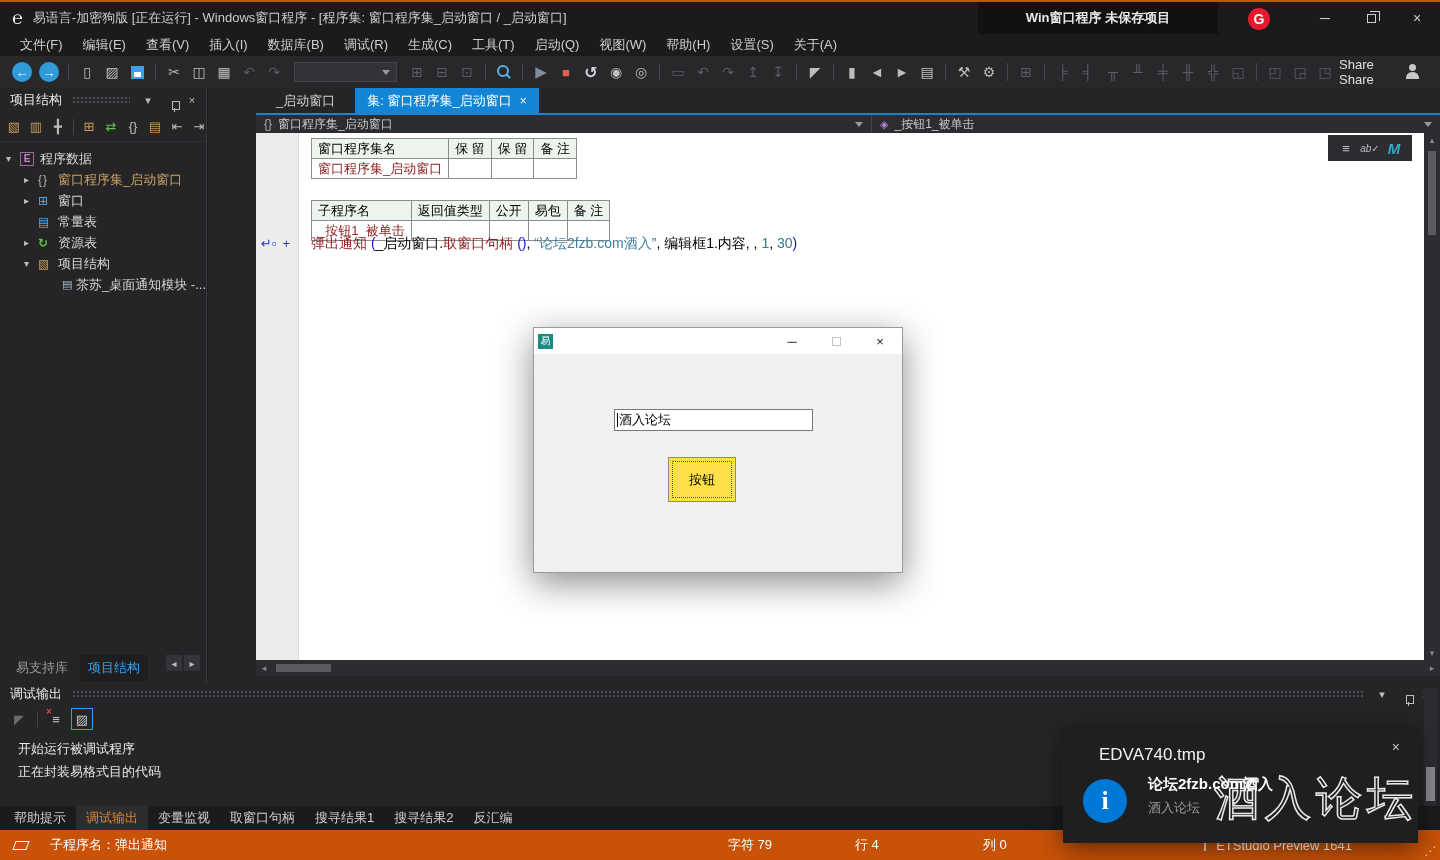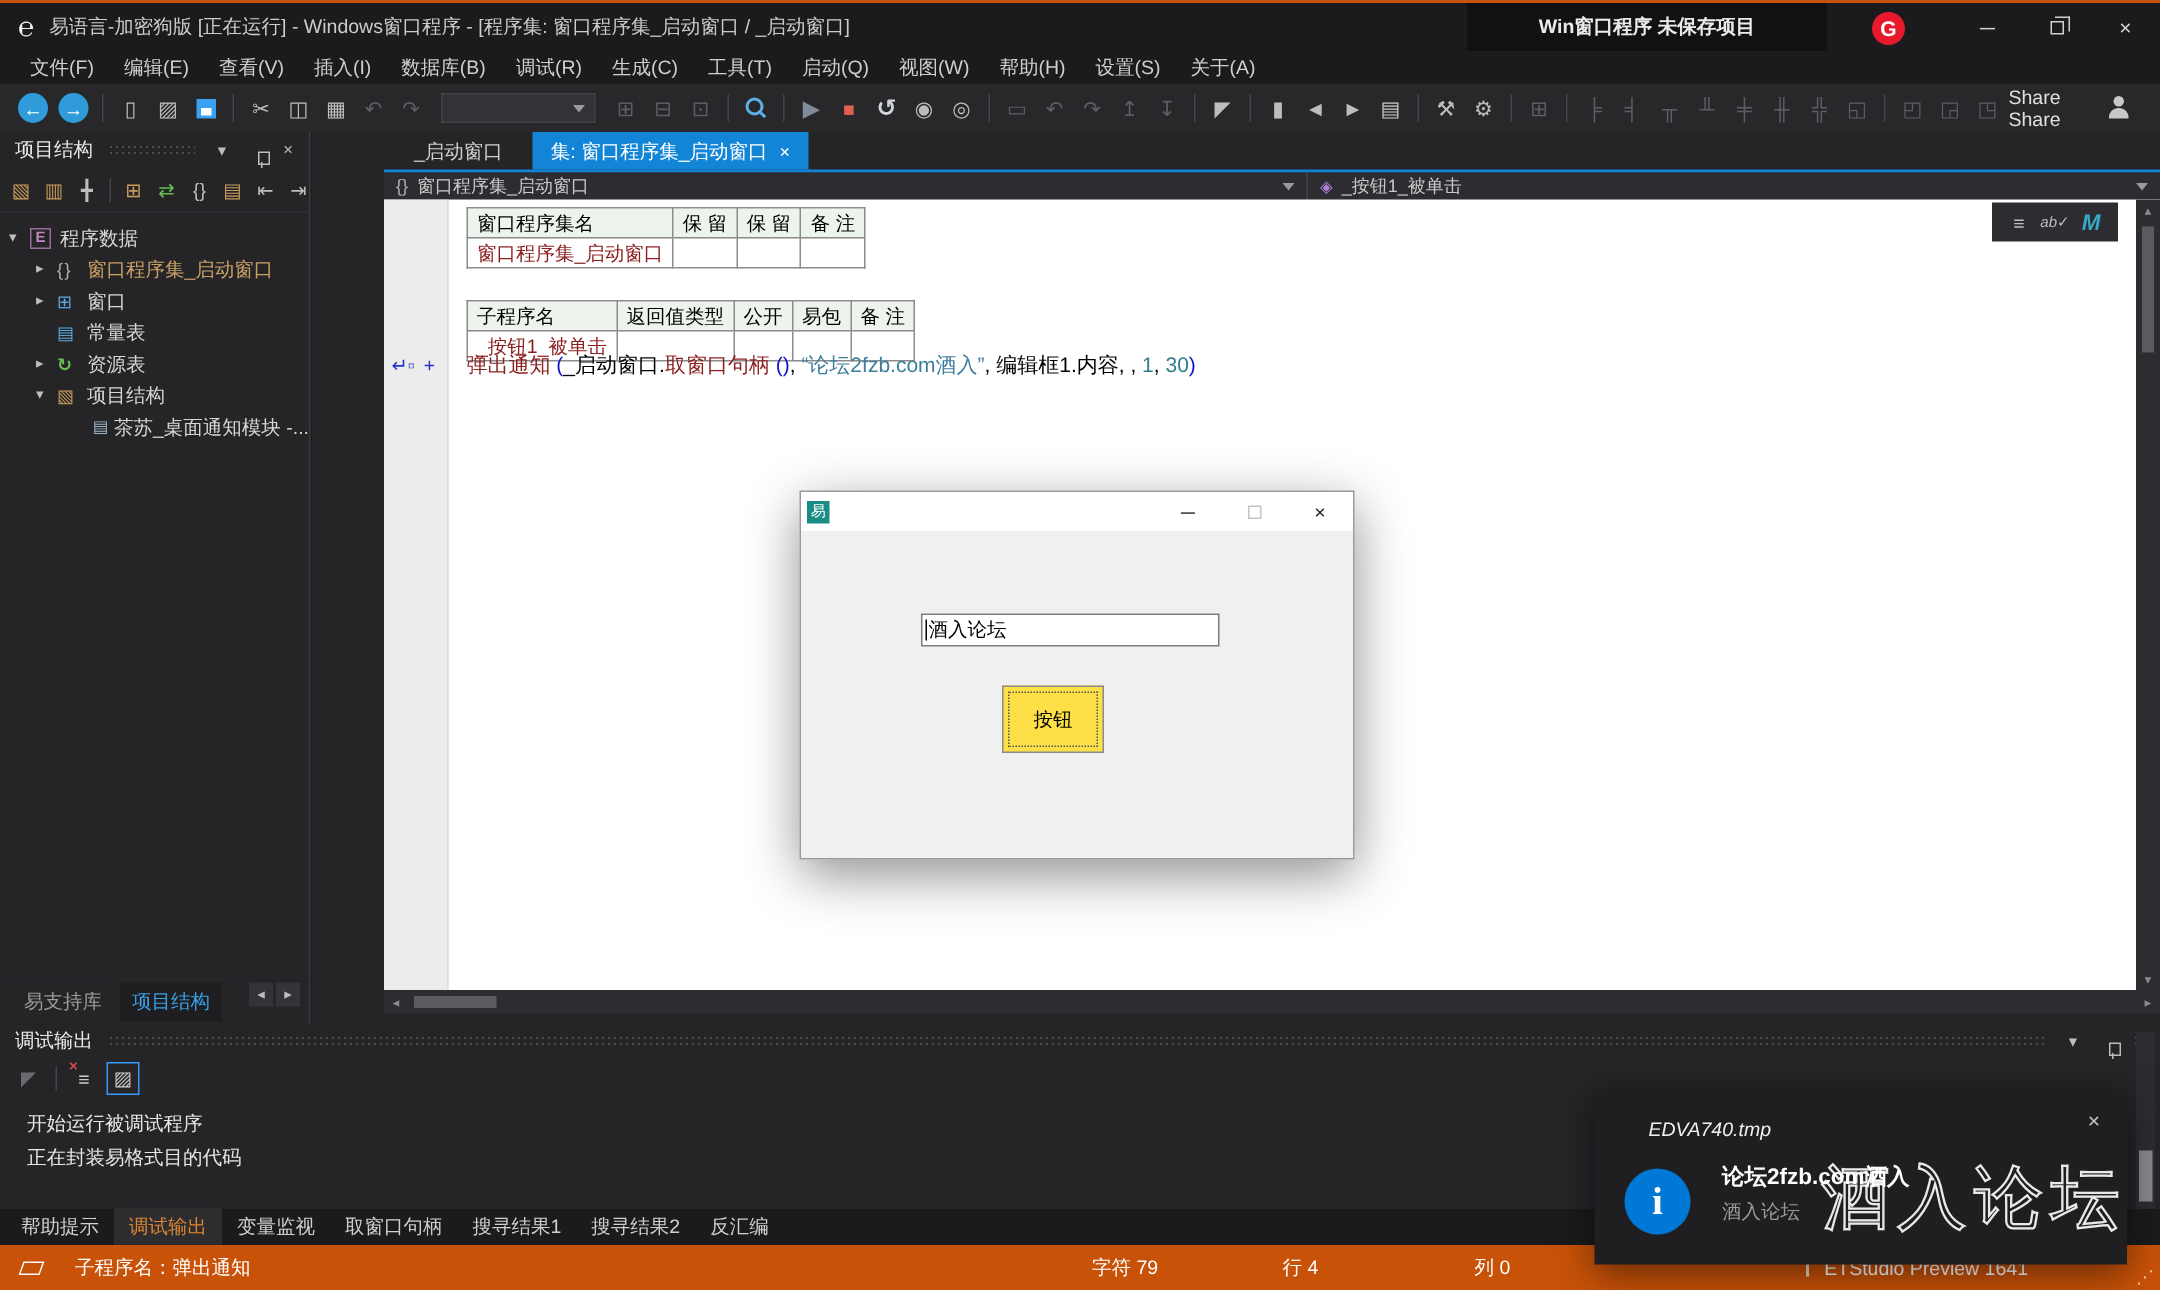--- a/index.html
+++ b/index.html
@@ -198,21 +198,21 @@
     border:1px solid #7a7a7a; display:flex; align-items:center; padding-left:2px; font-size:13px; }
   .aw-caret{ width:1px; height:14px; background:#000; margin-right:1px; }
   .aw-btn{ position:absolute; left:134px; top:129px; width:68px; height:45px; background:#fde047;
     border:1px solid #8a8a8a; display:flex; align-items:center; justify-content:center;
     font-size:13px; }
   .aw-btn::after{ content:""; position:absolute; inset:3px; border:1px dotted #555; }
 
   
   .toast{ position:absolute; left:1063px; top:727px; width:355px; height:116px; background:#1f1f22;
     box-shadow:0 6px 24px rgba(0,0,0,.5); z-index:50; color:#fff; }
-  .toast-head{ position:absolute; left:36px; top:18px; font-size:13px; color:#f0f0f0;font-style:italic; }
+  .toast-head{ position:absolute; left:36px; top:18px; font-size:17px; color:#f0f0f0; }
   .toast-close{ position:absolute; right:18px; top:12px; color:#c8c8c8; font-size:14px; }
   .toast-ic{ position:absolute; left:20px; top:52px; width:44px; height:44px; border-radius:50%;
     background:#0078d6; display:flex; align-items:center; justify-content:center;
     color:#fff; font-size:26px; font-weight:bold; font-family:"Liberation Serif",serif; }
   .toast-title{ position:absolute; left:85px; top:48px; font-size:15px; font-weight:bold; }
   .toast-sub{ position:absolute; left:85px; top:72px; font-size:13px; color:#9a9a9a; }
 
   .watermark{ position:absolute; right:22px; bottom:30px; z-index:60; font-size:46px;
     letter-spacing:5px; color:transparent; -webkit-text-stroke:1.5px rgba(255,255,255,.9);
     font-weight:400; white-space:nowrap; }

